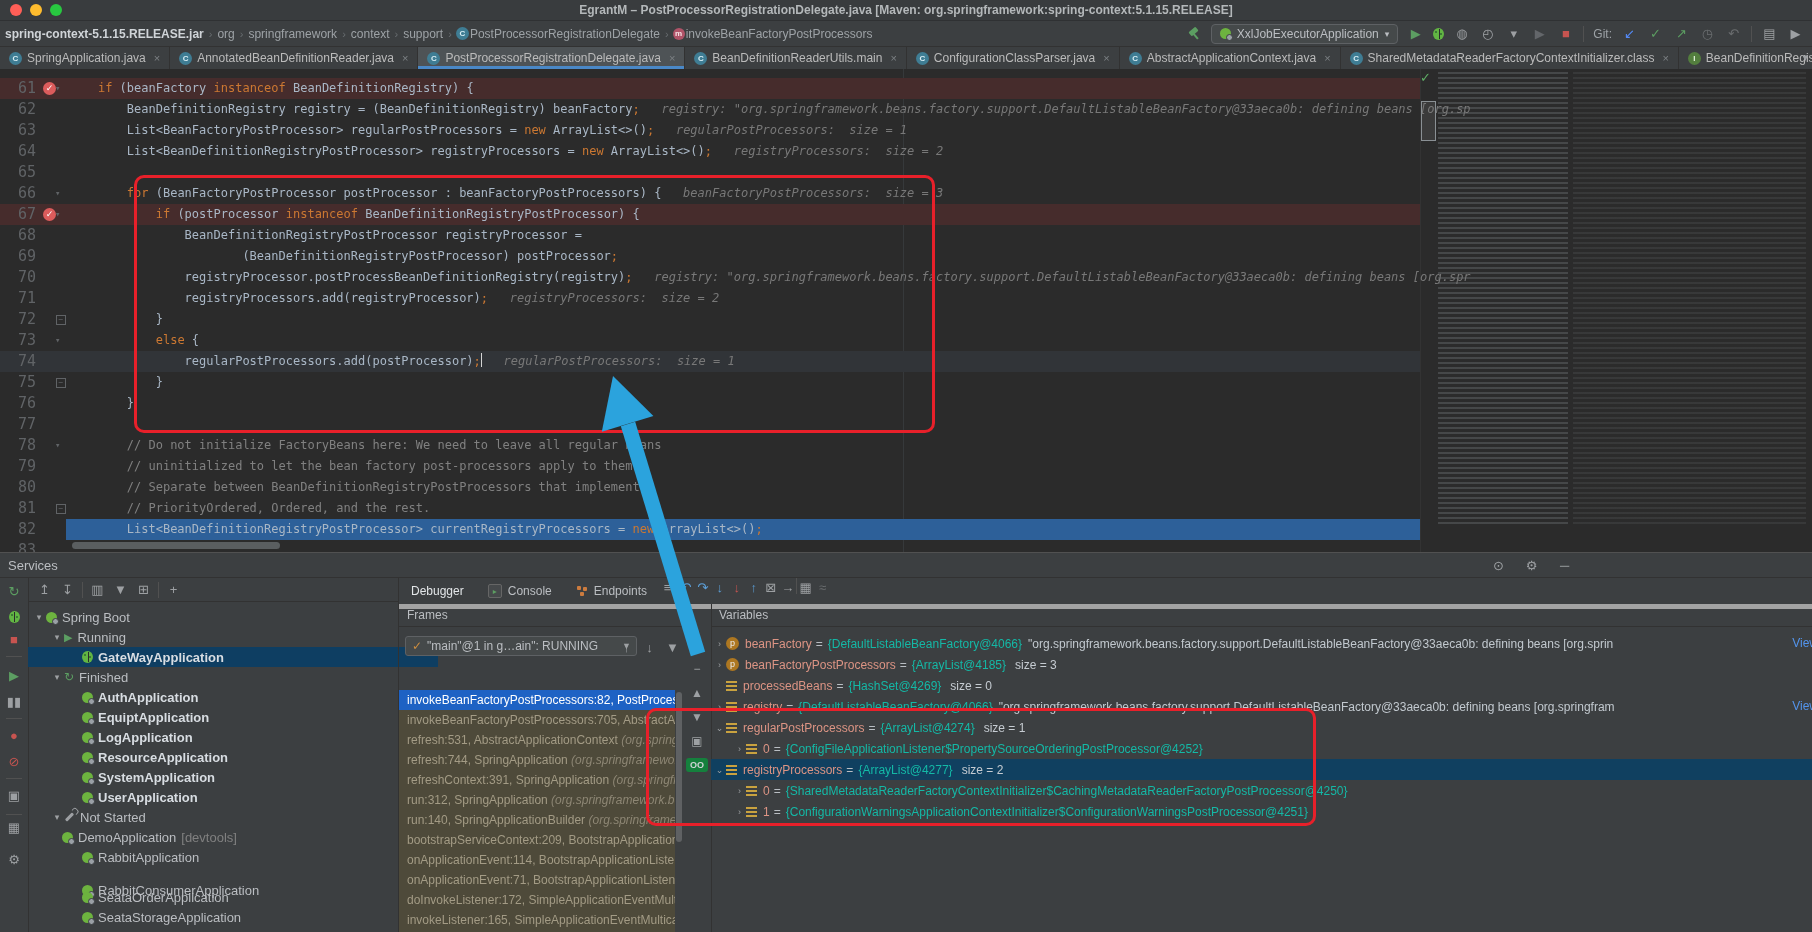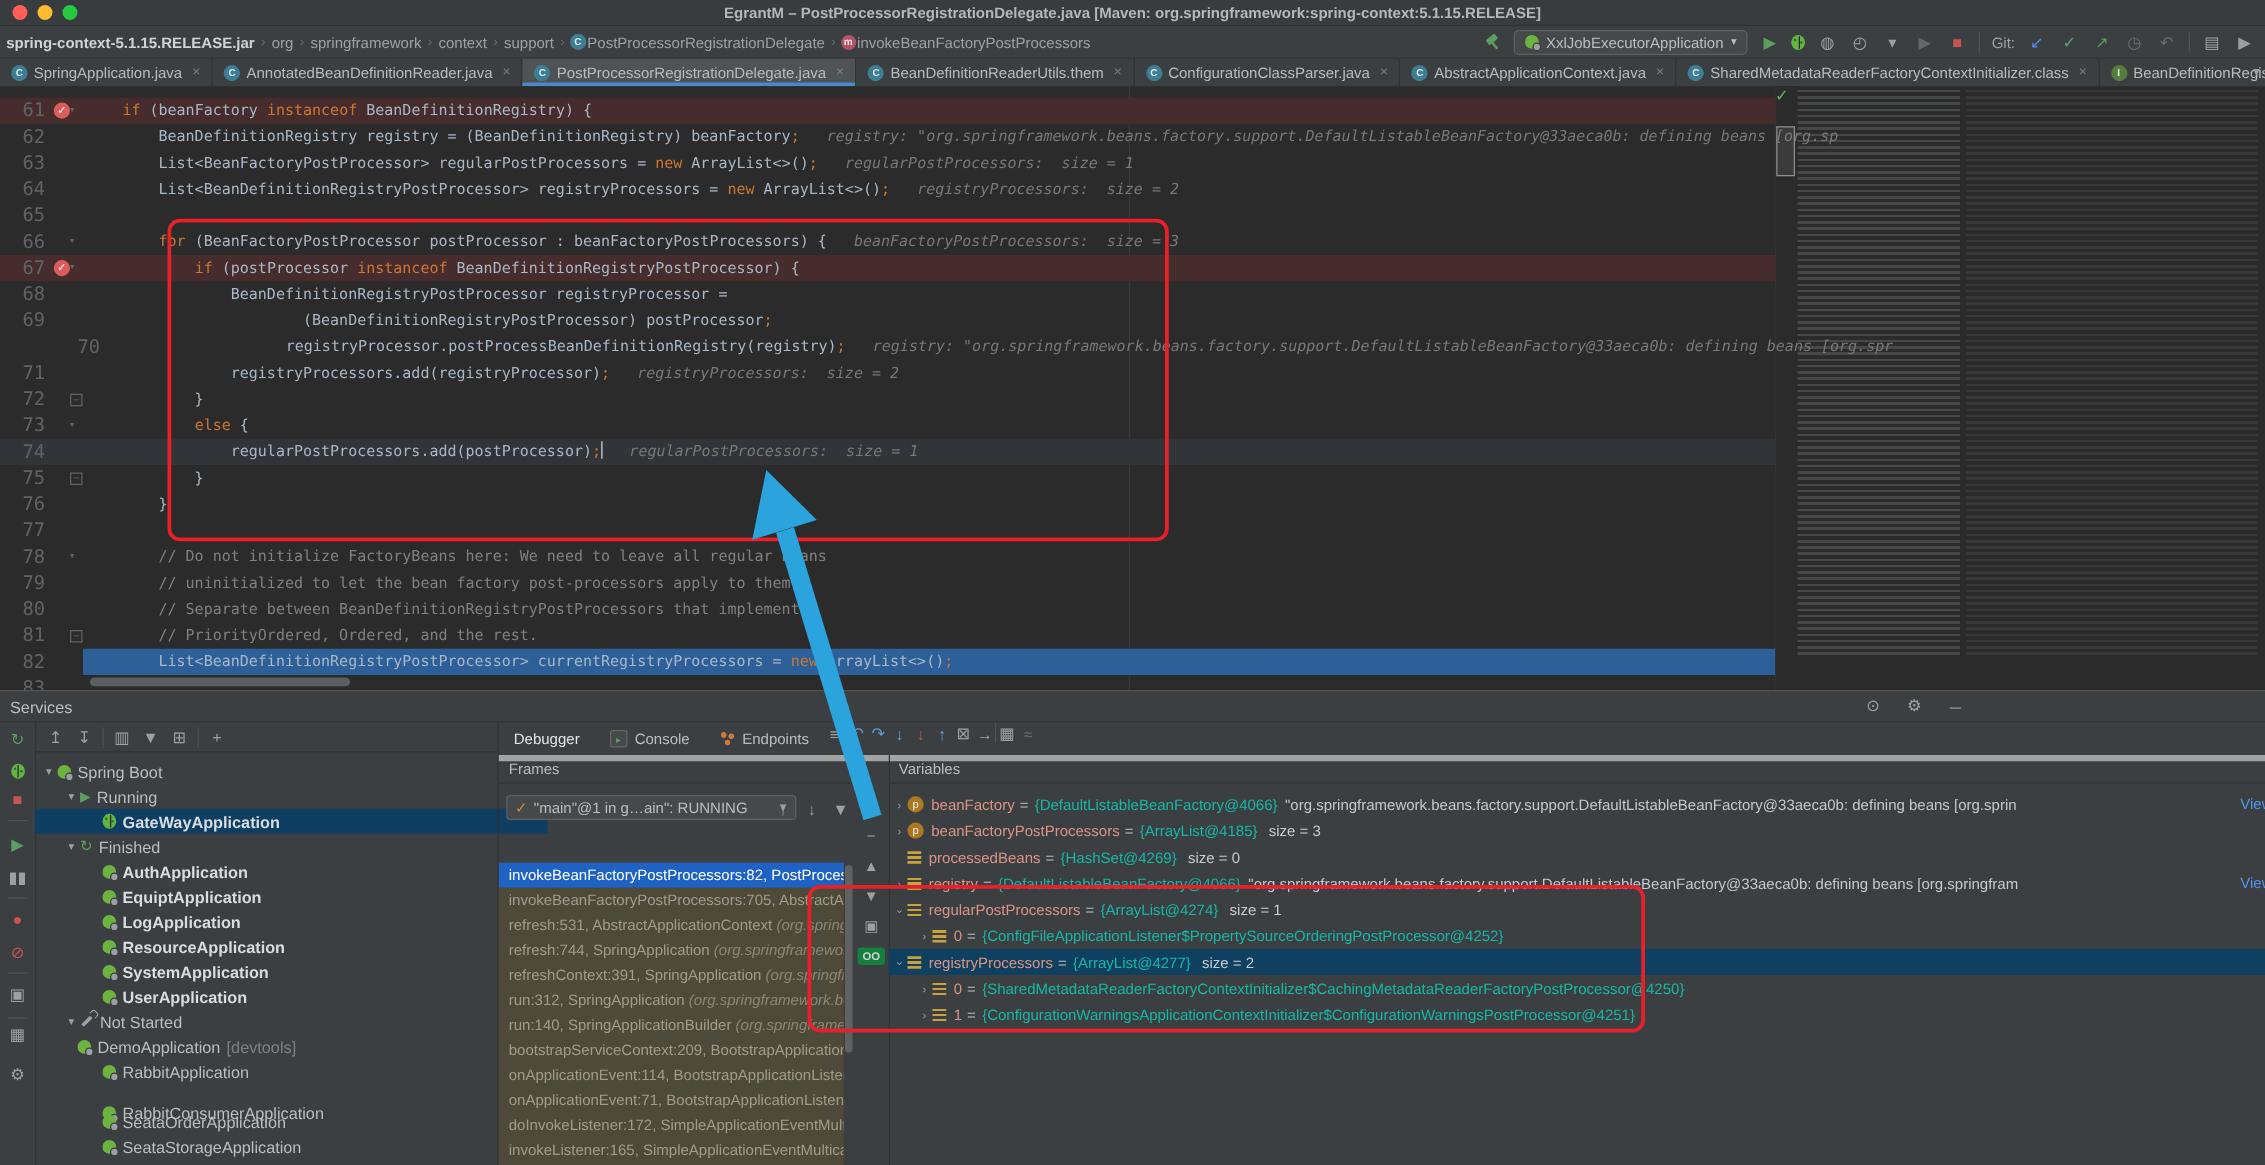--- a/index.html
+++ b/index.html
@@ -201,21 +201,21 @@
         <span>AnnotatedBeanDefinitionReader.java</span>
         <span class="x">×</span>
       </div>
       <div class="tab active">
         <span class="badge cls">C</span>
         <span>PostProcessorRegistrationDelegate.java</span>
         <span class="x">×</span>
       </div>
       <div class="tab">
         <span class="badge cls">C</span>
-        <span>BeanDefinitionReaderUtils.them</span>
+        <span>BeanDefinitionReaderUtils.main</span>
         <span class="x">×</span>
       </div>
       <div class="tab">
         <span class="badge cls">C</span>
         <span>ConfigurationClassParser.java</span>
         <span class="x">×</span>
       </div>
       <div class="tab">
         <span class="badge cls">C</span>
         <span>AbstractApplicationContext.java</span>
@@ -243,21 +243,21 @@
     <div class="hscroll"></div>
   <div class="cl bg-bp" style="top: 9px;"><span class="ln">61</span><span class="bpdot">✓</span><span class="fold">▾</span><span class="code"><span class="tok-t">    </span><span class="tok-k">if</span><span class="tok-t"> (beanFactory </span><span class="tok-k">instanceof</span><span class="tok-t"> BeanDefinitionRegistry) {</span></span></div>
       <div class="cl" style="top: 30px;"><span class="ln">62</span><span class="code"><span class="tok-t">        BeanDefinitionRegistry registry = (BeanDefinitionRegistry) beanFactory</span><span class="tok-k">;</span><span class="hint">   registry: "org.springframework.beans.factory.support.DefaultListableBeanFactory@33aeca0b: defining beans [org.sp</span></span></div>
       <div class="cl" style="top: 51px;"><span class="ln">63</span><span class="code"><span class="tok-t">        List&lt;BeanFactoryPostProcessor&gt; regularPostProcessors = </span><span class="tok-k">new</span><span class="tok-t"> ArrayList&lt;&gt;()</span><span class="tok-k">;</span><span class="hint">   regularPostProcessors:  size = 1</span></span></div>
       <div class="cl" style="top: 72px;"><span class="ln">64</span><span class="code"><span class="tok-t">        List&lt;BeanDefinitionRegistryPostProcessor&gt; registryProcessors = </span><span class="tok-k">new</span><span class="tok-t"> ArrayList&lt;&gt;()</span><span class="tok-k">;</span><span class="hint">   registryProcessors:  size = 2</span></span></div>
       <div class="cl" style="top: 93px;"><span class="ln">65</span><span class="code"></span></div>
       <div class="cl" style="top: 114px;"><span class="ln">66</span><span class="fold">▾</span><span class="code"><span class="tok-t">        </span><span class="tok-k">for</span><span class="tok-t"> (BeanFactoryPostProcessor postProcessor : beanFactoryPostProcessors) {</span><span class="hint">   beanFactoryPostProcessors:  size = 3</span></span></div>
       <div class="cl bg-bp" style="top: 135px;"><span class="ln">67</span><span class="bpdot">✓</span><span class="fold">▾</span><span class="code"><span class="tok-t">            </span><span class="tok-k">if</span><span class="tok-t"> (postProcessor </span><span class="tok-k">instanceof</span><span class="tok-t"> BeanDefinitionRegistryPostProcessor) {</span></span></div>
       <div class="cl" style="top: 156px;"><span class="ln">68</span><span class="code"><span class="tok-t">                BeanDefinitionRegistryPostProcessor registryProcessor =</span></span></div>
       <div class="cl" style="top: 177px;"><span class="ln">69</span><span class="code"><span class="tok-t">                        (BeanDefinitionRegistryPostProcessor) postProcessor</span><span class="tok-k">;</span></span></div>
-      <div class="cl" style="top: 198px; margin-left: 44px;"><span class="ln">70</span><span class="code"><span class="tok-t">                registryProcessor.postProcessBeanDefinitionRegistry(registry)</span><span class="tok-k">;</span><span class="hint">   registry: "org.springframework.beans.factory.support.DefaultListableBeanFactory@33aeca0b: defining beans [org.spr</span></span></div>
+      <div class="cl" style="top: 198px;"><span class="ln">70</span><span class="code"><span class="tok-t">                registryProcessor.postProcessBeanDefinitionRegistry(registry)</span><span class="tok-k">;</span><span class="hint">   registry: "org.springframework.beans.factory.support.DefaultListableBeanFactory@33aeca0b: defining beans [org.spr</span></span></div>
       <div class="cl" style="top: 219px;"><span class="ln">71</span><span class="code"><span class="tok-t">                registryProcessors.add(registryProcessor)</span><span class="tok-k">;</span><span class="hint">   registryProcessors:  size = 2</span></span></div>
       <div class="cl" style="top: 240px;"><span class="ln">72</span><span class="folde">−</span><span class="code"><span class="tok-t">            }</span></span></div>
       <div class="cl" style="top: 261px;"><span class="ln">73</span><span class="fold">▾</span><span class="code"><span class="tok-t">            </span><span class="tok-k">else</span><span class="tok-t"> {</span></span></div>
       <div class="cl bg-caret" style="top: 282px;"><span class="ln">74</span><span class="code"><span class="tok-t">                regularPostProcessors.add(postProcessor)</span><span class="tok-k">;</span><span class="caret-i"></span><span class="hint">   regularPostProcessors:  size = 1</span></span></div>
       <div class="cl" style="top: 303px;"><span class="ln">75</span><span class="folde">−</span><span class="code"><span class="tok-t">            }</span></span></div>
       <div class="cl" style="top: 324px;"><span class="ln">76</span><span class="code"><span class="tok-t">        }</span></span></div>
       <div class="cl" style="top: 345px;"><span class="ln">77</span><span class="code"></span></div>
       <div class="cl" style="top: 366px;"><span class="ln">78</span><span class="fold">▾</span><span class="code"><span class="tok-c">        // Do not initialize FactoryBeans here: We need to leave all regular beans</span></span></div>
       <div class="cl" style="top: 387px;"><span class="ln">79</span><span class="code"><span class="tok-c">        // uninitialized to let the bean factory post-processors apply to them!</span></span></div>
       <div class="cl" style="top: 408px;"><span class="ln">80</span><span class="code"><span class="tok-c">        // Separate between BeanDefinitionRegistryPostProcessors that implement</span></span></div>

